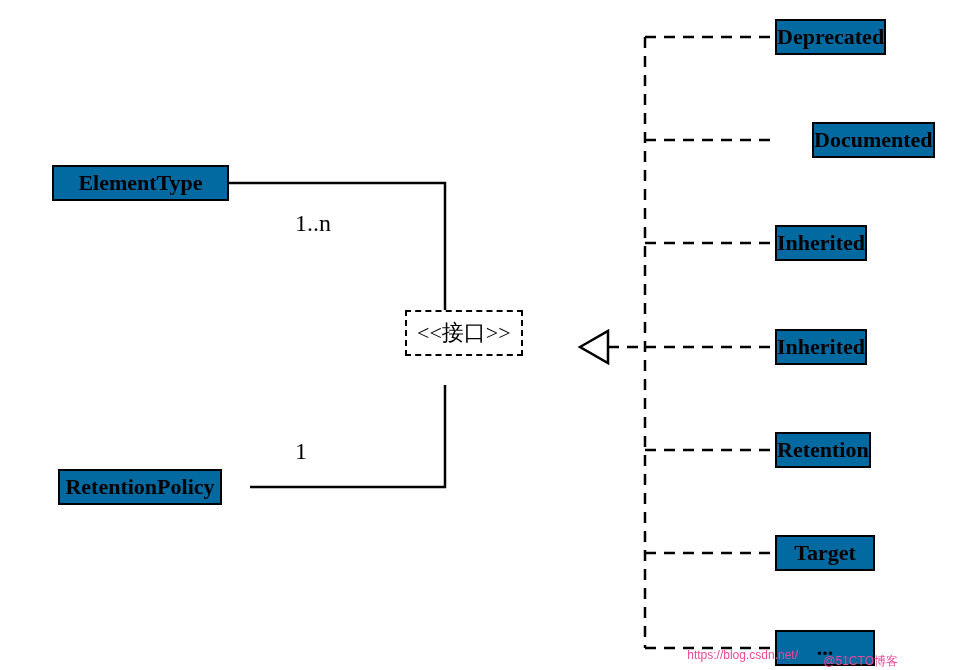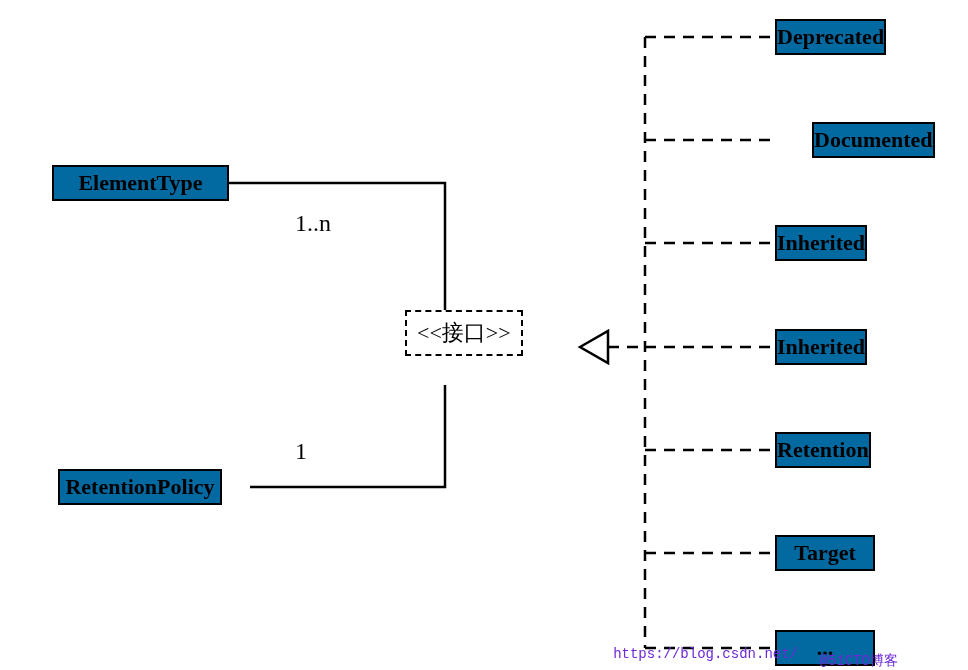--- a/index.html
+++ b/index.html
@@ -33,23 +33,23 @@
     }
     .interface-box .stereotype { font-weight: normal; }
     .interface-box .name { font-weight: bold; }
     .mult {
       position: absolute;
       font-size: 24px;
       font-family: "Times New Roman", serif;
     }
     .watermark {
       position: absolute;
-      color: #6d28d9;
-      font-size: 14px;
-      font-family: Liberation Mono, monospace;
+      color: #ec4899;
+      font-size: 12px;
+      font-family: Liberation Sans, sans-serif;
     }
     svg.lines {
       position: absolute;
       left: 0; top: 0;
       width: 968px; height: 670px;
       pointer-events: none;
     }
   </style>
 </head>
 <body>

